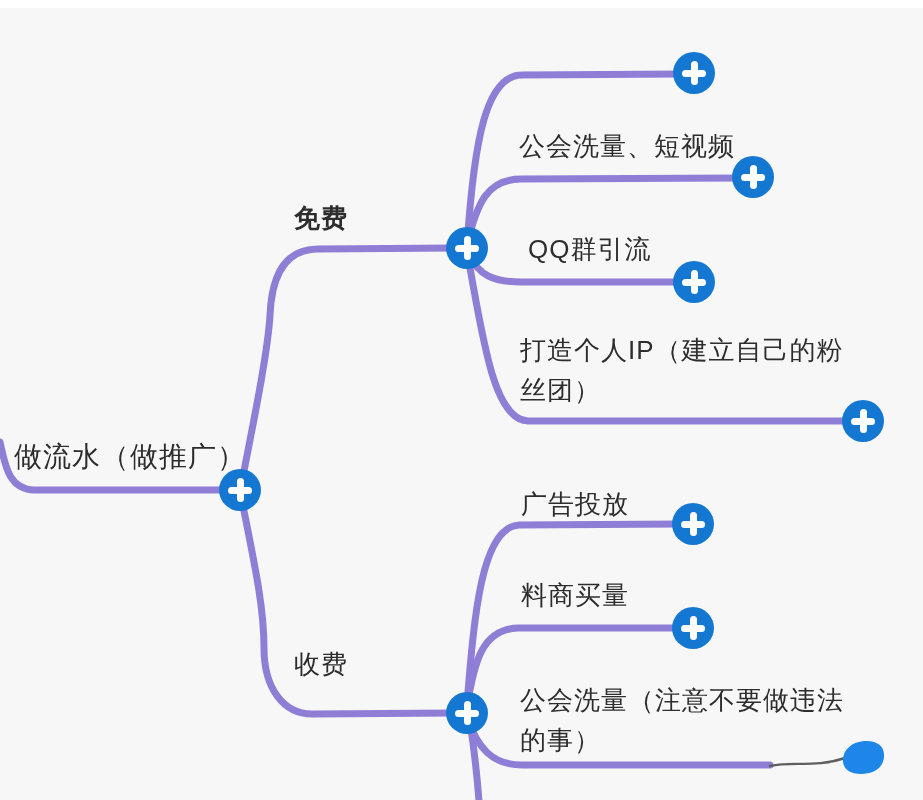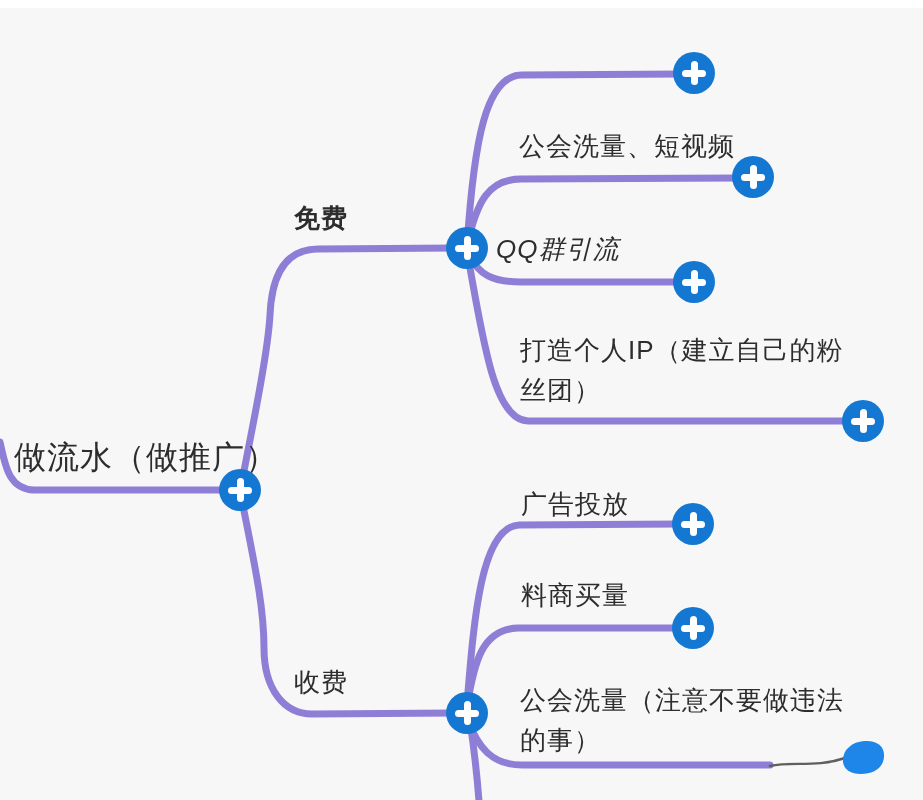--- a/index.html
+++ b/index.html
@@ -10,26 +10,26 @@
   }
   .top-strip{position:absolute;left:0;top:0;width:923px;height:8px;background:#ffffff;}
   svg.wires{position:absolute;left:0;top:0;}
   .wire{fill:none;stroke:#8f7ed6;stroke-width:7;stroke-linecap:round;}
   .ink-line{fill:none;stroke:#5f5f5f;stroke-width:2.4;stroke-linecap:round;}
   .ink-blob{fill:#1d86e8;}
   .label{
     position:absolute;color:#2d2d2d;font-size:26px;font-weight:500;
     letter-spacing:1px;line-height:40px;white-space:pre-line;
   }
-  #lbl-root{left:14px;top:437px;font-size:32px;}
+  #lbl-root{left:14px;top:437px;font-size:28px;}
   #lbl-free{left:294px;top:198px;font-weight:bold;}
-  #lbl-paid{left:294px;top:663px;font-family:Liberation Serif, serif;}
+  #lbl-paid{left:294px;top:644px;}
   #lbl-forum{left:519px;top:18px;}
   #lbl-stream{left:519px;top:126px;}
-  #lbl-qq{left:496px;top:229px;font-style:italic;}
+  #lbl-qq{left:528px;top:229px;}
   #lbl-ip{left:520px;top:330px;width:350px;}
   #lbl-ads{left:521px;top:472px;margin-top:12px;}
   #lbl-buy{left:521px;top:575px;}
   #lbl-guild{left:520px;top:680px;width:360px;}
   .add-btn{
     position:absolute;width:42px;height:42px;border-radius:50%;
     background:#1478d2;border:none;padding:0;cursor:pointer;
   }
   .plus-icon{position:absolute;left:0;top:0;width:42px;height:42px;display:block;}
   .plus-icon::before,.plus-icon::after{

